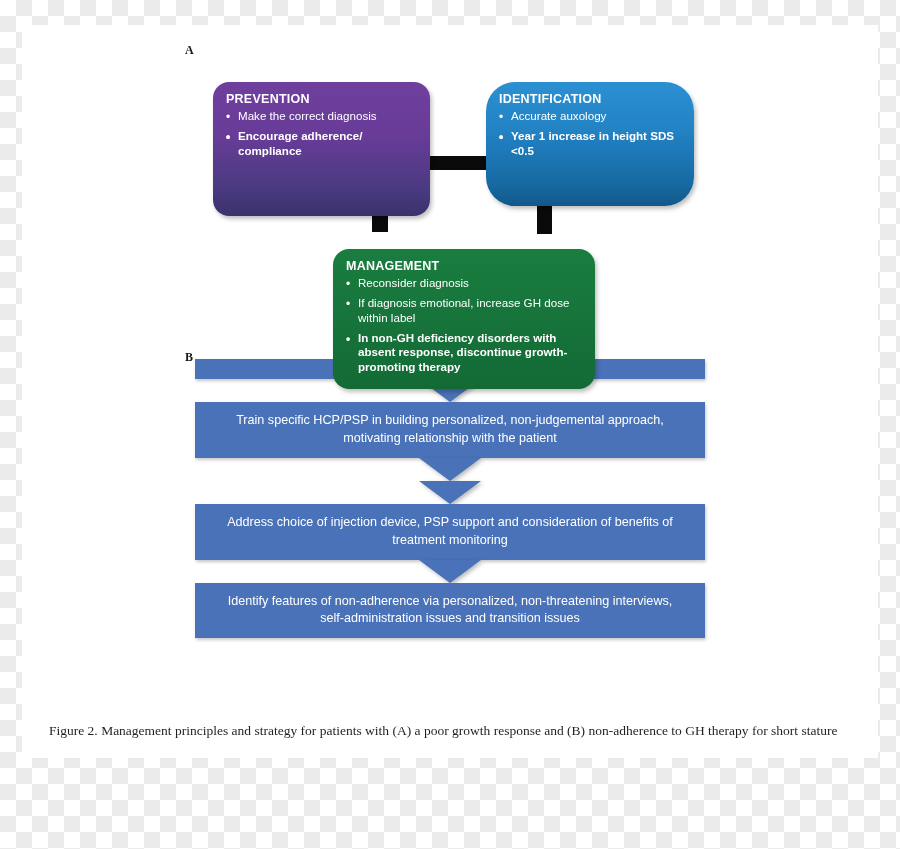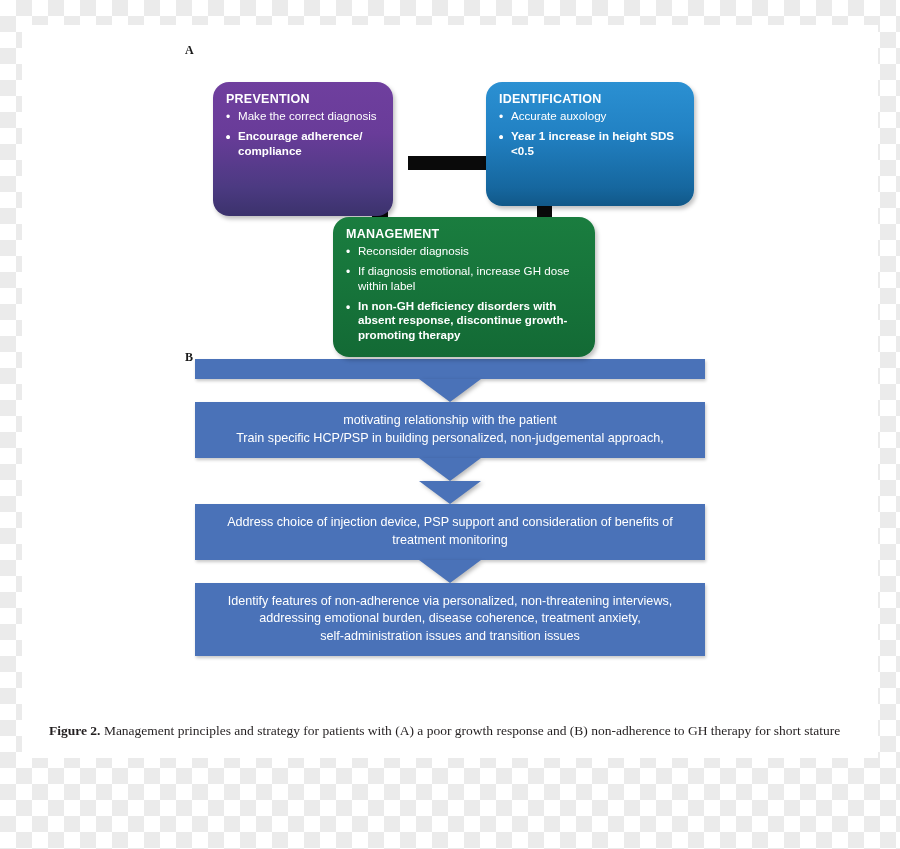--- a/index.html
+++ b/index.html
@@ -84,30 +84,31 @@
     position: absolute;
     left: 0;
     top: 1px;
     font-size: 12px;
     line-height: 1.27;
   }
   .rbox li.bold { font-weight: bold; }
 
   #box-prevention {
     left: 191px; top: 57px;
-    width: 180px; height: 134px;
+    width: 217px; height: 134px;
     background: linear-gradient(180deg, #6f3f9e 0%, #693c99 38%, #4c3a82 78%, #3b326c 100%);
   }
   #box-identification {
     left: 464px; top: 57px;
     width: 208px; height: 124px;
     background: linear-gradient(180deg, #2b90d2 0%, #2282c4 40%, #16679f 85%, #115888 100%);
+    border-radius: 29px;
   }
   #box-management {
-    left: 311px; top: 192px;
+    left: 311px; top: 224px;
     width: 262px; height: 140px;
     background: linear-gradient(180deg, #1a7d3f 0%, #17753b 45%, #136a35 100%);
   }
 
   
   .connector { position: absolute; background: #0a0a0a; z-index: 1; }
   #conn-h      { left: 386px; top: 131px; width: 96px;  height: 14px; }
   #conn-v-left { left: 350px; top: 183px; width: 16px;  height: 24px; }
   #conn-v-right{ left: 515px; top: 176px; width: 15px;  height: 33px; }
 
@@ -159,21 +160,21 @@
     position: absolute;
     left: 27px;
     top: 697px;
     width: 812px;
     font-family: "Liberation Serif", serif;
     font-size: 13.5px;
     line-height: 1.33;
     color: #231f20;
     text-align: justify;
   }
-  #caption b { font-weight: bold; }
+  #caption b { font-weight: normal; }
 </style>
 </head>
 <body>
 
 <div id="page">
 
   <div id="panel-a">
 
     <div class="panel-letter" id="letter-a">A</div>
 
@@ -242,22 +243,22 @@
       <div class="fbox">
       </div>
     </div>
 
     <div class="farrow">
         <i></i>
       </div>
 
     <div class="flow-step">
       <div class="fbox">
+        <span class="line">Train specific HCP/PSP in building personalized, non-judgemental approach,</span>
         <span class="line">motivating relationship with the patient</span>
-        <span class="line">Train specific HCP/PSP in building personalized, non-judgemental approach,</span>
       </div>
     </div>
 
     <div class="farrow">
         <i></i>
       </div>
 
 
     <div class="farrow">
         <i></i>
@@ -270,21 +271,20 @@
       </div>
     </div>
 
     <div class="farrow">
         <i></i>
       </div>
 
     <div class="flow-step">
       <div class="fbox">
         <span class="line">Identify features of non-adherence via personalized, non-threatening interviews,</span>
-        <span class="line">addressing emotional burden, disease coherence, treatment anxiety,</span>
         <span class="line">self-administration issues and transition issues</span>
       </div>
     </div>
   </div>
 
   <div id="caption">
     <b>Figure 2.</b><span> Management principles and strategy for patients with (A) a poor growth response and (B) non-adherence to GH therapy for short stature</span>
   </div>
 
 </div>

